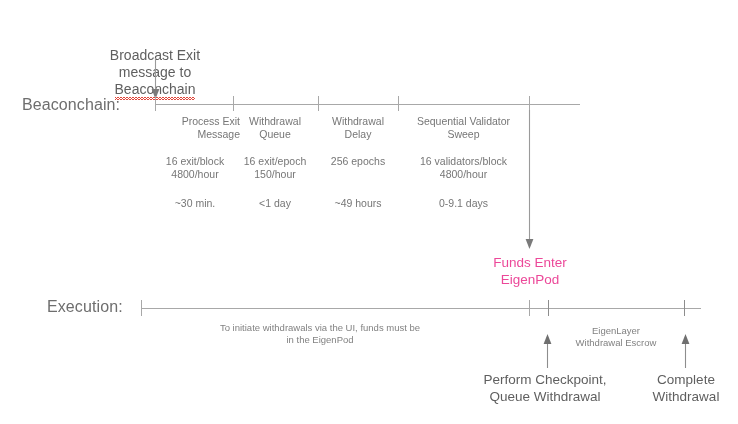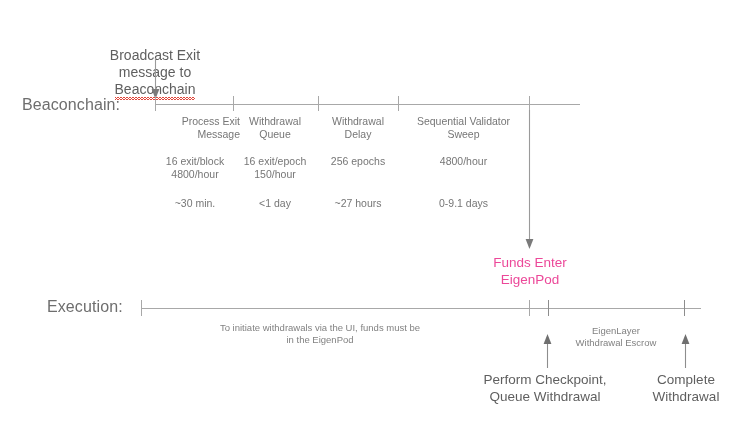--- a/index.html
+++ b/index.html
@@ -161,27 +161,28 @@
   <div class="abs phase-dur" style="left:231px; top:197px; width:88px;">&lt;1 day</div>
 
   <div class="abs phase-title" style="left:316px; top:115px; width:84px;">
     <div>Withdrawal</div>
     <div>Delay</div>
   </div>
   <div class="abs phase-rate" style="left:316px; top:155px; width:84px;">
     <div>256 epochs</div>
     <div></div>
   </div>
-  <div class="abs phase-dur" style="left:316px; top:197px; width:84px;">~27 hours</div>
+  <div class="abs phase-dur" style="left:316px; top:197px; width:84px;">~49 hours</div>
 
   <div class="abs phase-title" style="left:397px; top:115px; width:133px;">
     <div>Sequential Validator</div>
     <div>Sweep</div>
   </div>
   <div class="abs phase-rate" style="left:397px; top:155px; width:133px;">
+    <div>16 validators/block</div>
     <div>4800/hour</div>
   </div>
   <div class="abs phase-dur" style="left:397px; top:197px; width:133px;">0-9.1 days</div>
 
   <svg class="arrow-svg" style="left:521px; top:110px;" width="18" height="140" viewBox="0 0 18 140">
     <line x1="8.5" y1="0" x2="8.5" y2="132" stroke="#9a9a9a" stroke-width="1.1"></line>
     <polygon points="8.5,139 4.6,129 12.4,129" fill="#7a7a7a"></polygon>
   </svg>
 
   <div class="abs funds-label" style="left:455px; top:254px; width:150px;">

